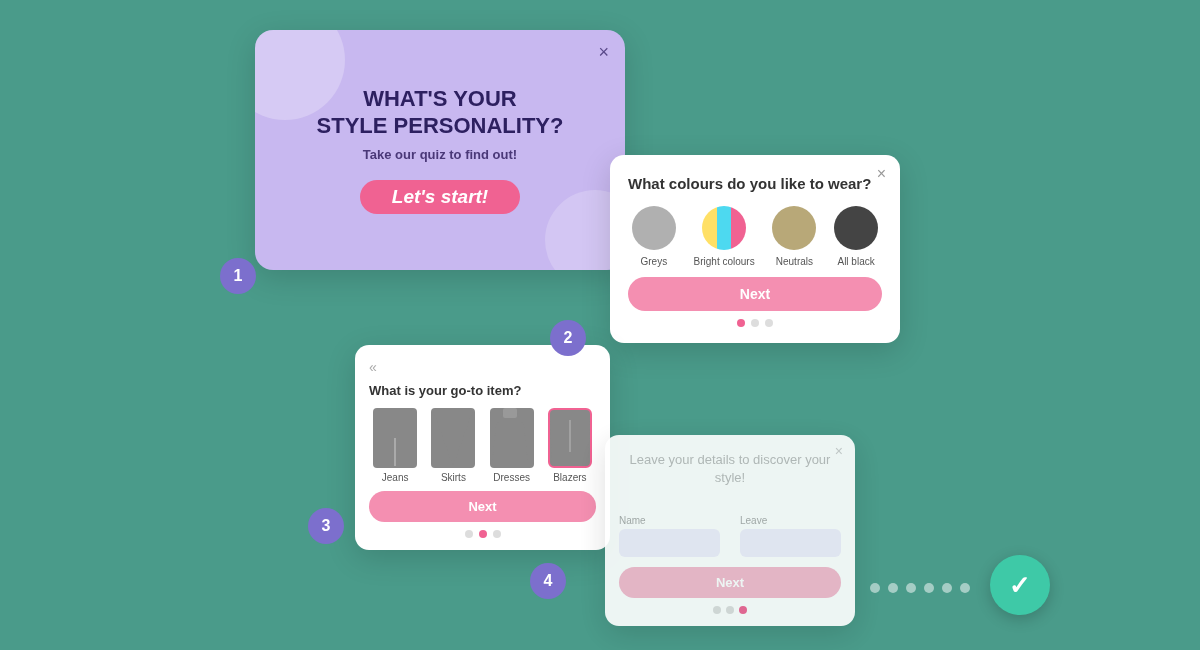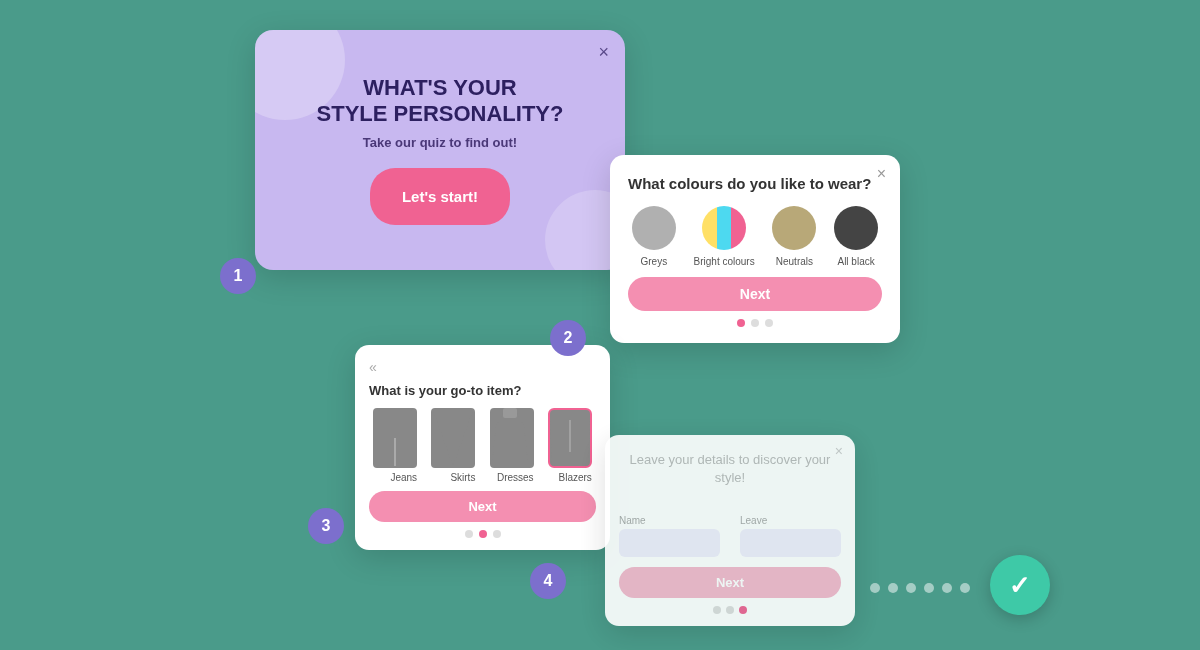--- a/index.html
+++ b/index.html
@@ -91,24 +91,25 @@
       color: #4a3878;
       text-align: center;
       margin-bottom: 18px;
       font-weight: bold;
     }
     .card1-btn {
       background: #f06292;
       color: white;
       border: none;
       border-radius: 25px;
-      padding: 20px 32px;
-      font-size: 15px;
+      padding: 6px 32px;
+      font-size: 19px;
       font-weight: 600;
       cursor: pointer;
+      font-style: italic;
     }
 
     
     .card2 {
       position: absolute;
       top: 155px;
       left: 610px;
       width: 290px;
       background: white;
       border-radius: 14px;
@@ -216,21 +217,21 @@
     }
     .item-options {
       display: flex;
       gap: 6px;
       justify-content: space-around;
       margin-bottom: 8px;
     }
     .item-option {
       display: flex;
       flex-direction: column;
-      align-items: flex-end;
+      align-items: center;
       gap: 4px;
     }
     .item-img {
       width: 44px;
       height: 60px;
       background: #888;
       border-radius: 4px;
       position: relative;
       overflow: hidden;
     }

